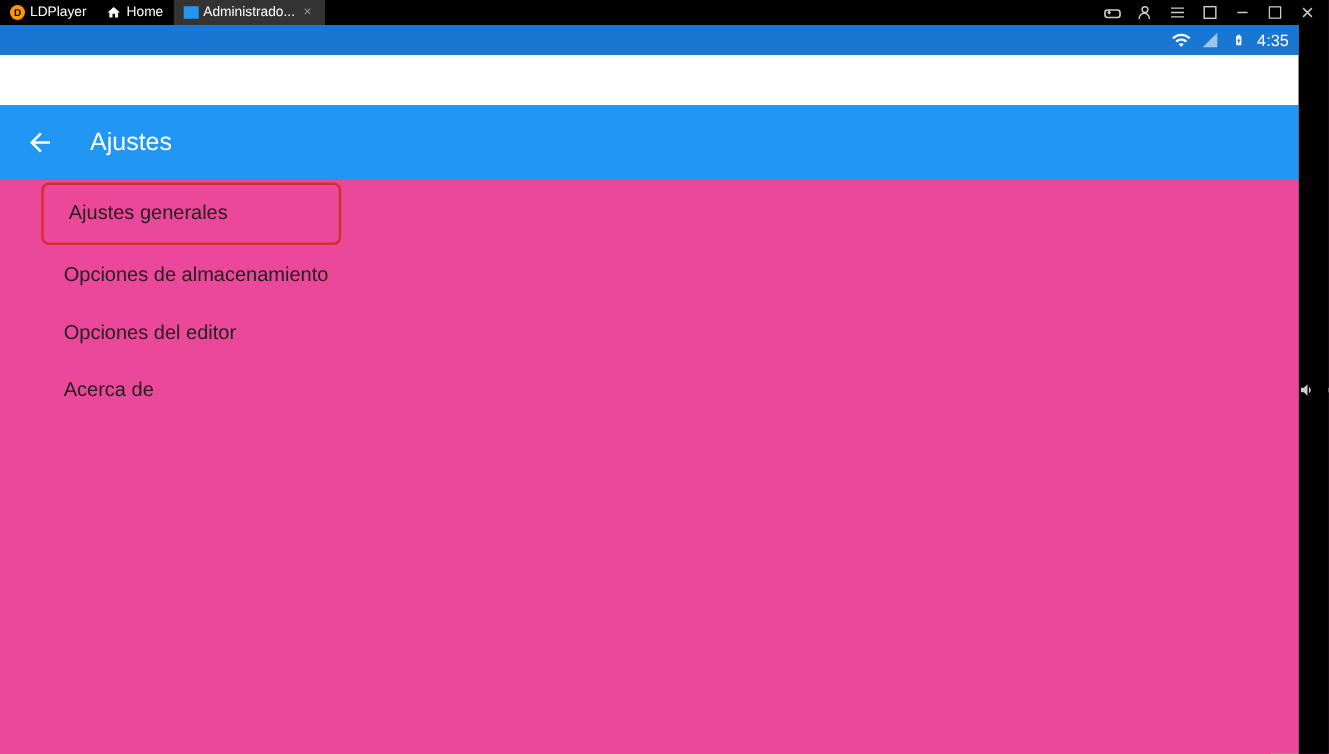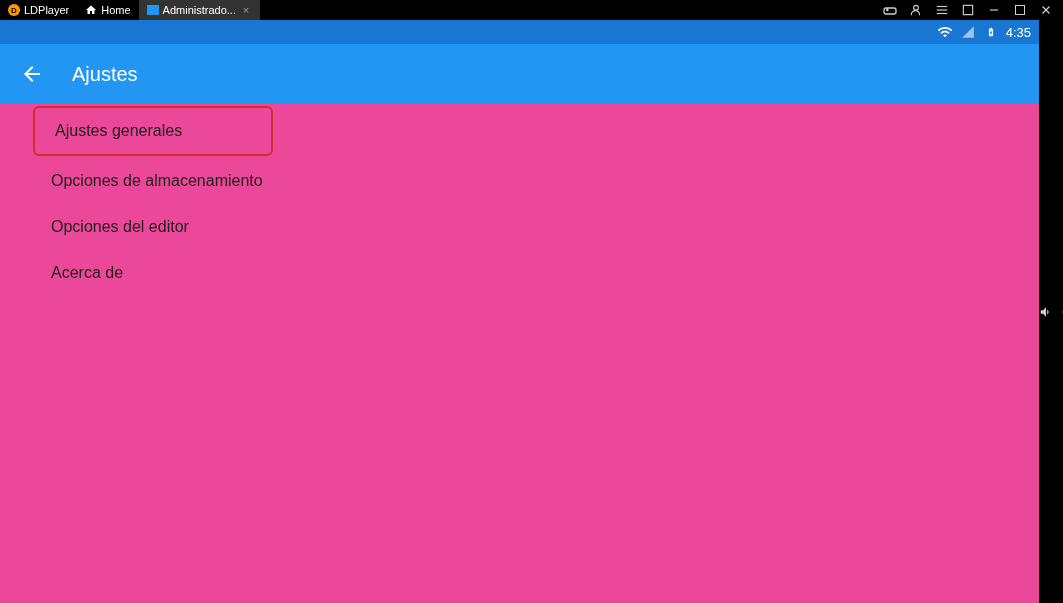--- a/index.html
+++ b/index.html
@@ -96,20 +96,21 @@
       justify-content: center;
     }
     .appbar {
       background: #2196f3;
       height: 60px;
       display: flex;
       align-items: center;
       color: #fff;
       padding: 0 20px;
       gap: 28px;
+      margin-top: 40px;
     }
     .back-btn {
       cursor: pointer;
       display: flex;
       align-items: center;
       justify-content: center;
     }
     .appbar-title {
       font-size: 20px;
       font-weight: 500;

